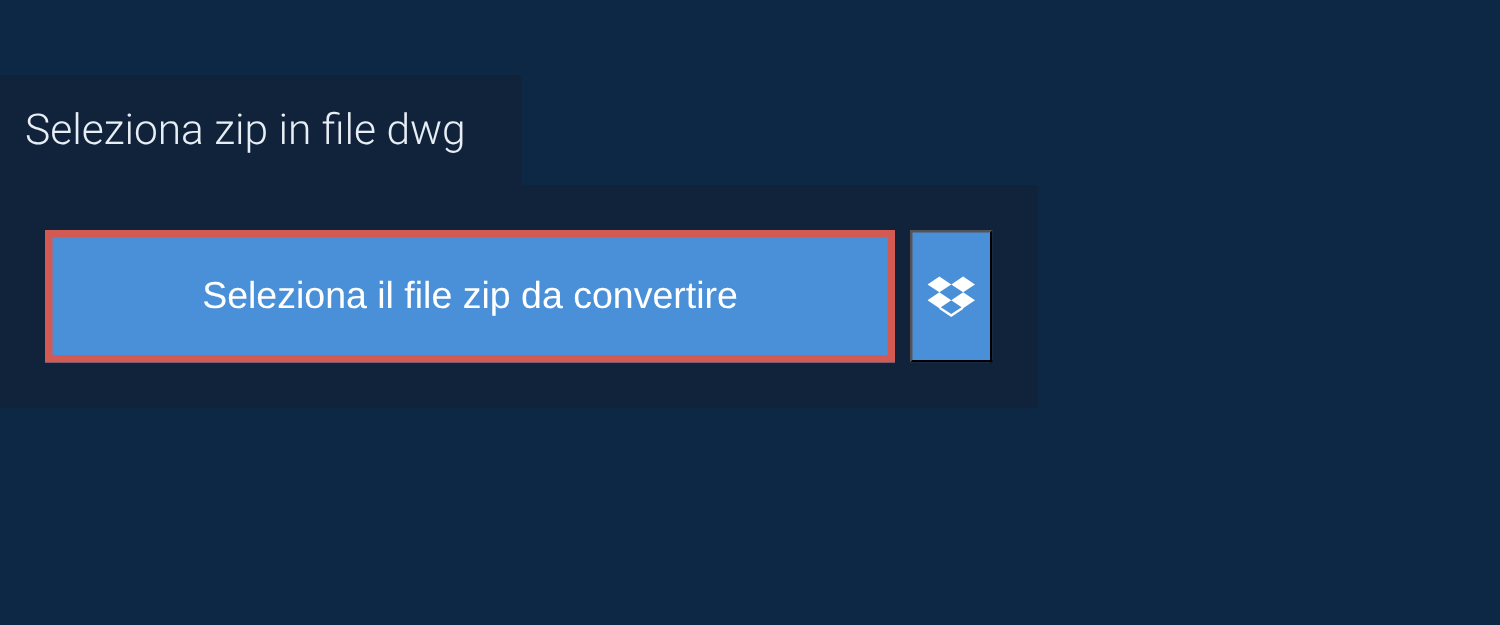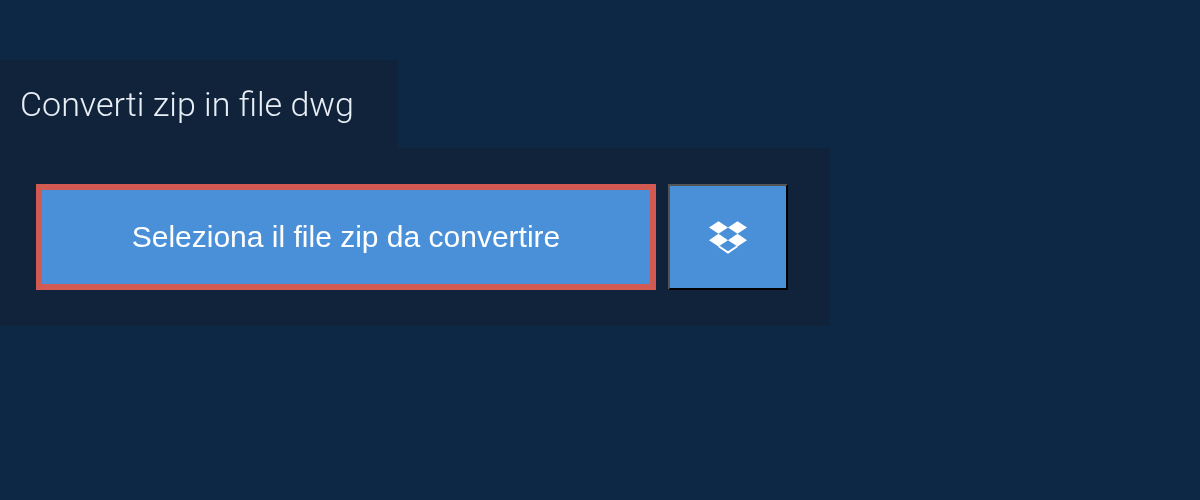--- a/index.html
+++ b/index.html
@@ -34,21 +34,21 @@
     .select-file-button {
       background: #4a90d9;
       border: 6px solid #d25a52;
       color: #ffffff;
       font-size: 30px;
       font-weight: 300;
       padding: 30px 38px;
       cursor: pointer;
       text-align: center;
       flex: 0 0 auto;
-      width: 620px;
+      width: 680px;
     }
     .dropbox-button {
       background: #4a90d9;
       color: #ffffff;
       width: 120px;
       display: flex;
       align-items: center;
       justify-content: center;
       cursor: pointer;
     }
@@ -56,21 +56,21 @@
       width: 38px;
       height: 38px;
     }
   </style>
 </head>
 <body>
 
 
 
 <div class="page-title-bar">
-  <h1 class="page-title">Converti zip in file dwg</h1>
+  <h1 class="page-title">Seleziona zip in file dwg</h1>
 </div>
 
 <div class="upload-panel">
   <div class="button-row">
     <button class="select-file-button">
       <span>Seleziona il file zip da convertire</span>
     </button>
     <button class="dropbox-button">
       <svg class="dropbox-icon" viewBox="0 0 24 24" fill="#ffffff">
         <path d="M6 2L0 6l6 4-6 4 6 4 6-4 6 4 6-4-6-4 6-4-6-4-6 4-6-4zm6 4l6 4-6 4-6-4 6-4zm-6 12.5l6 4 6-4v-1.5l-6 4-6-4v1.5z"></path>

